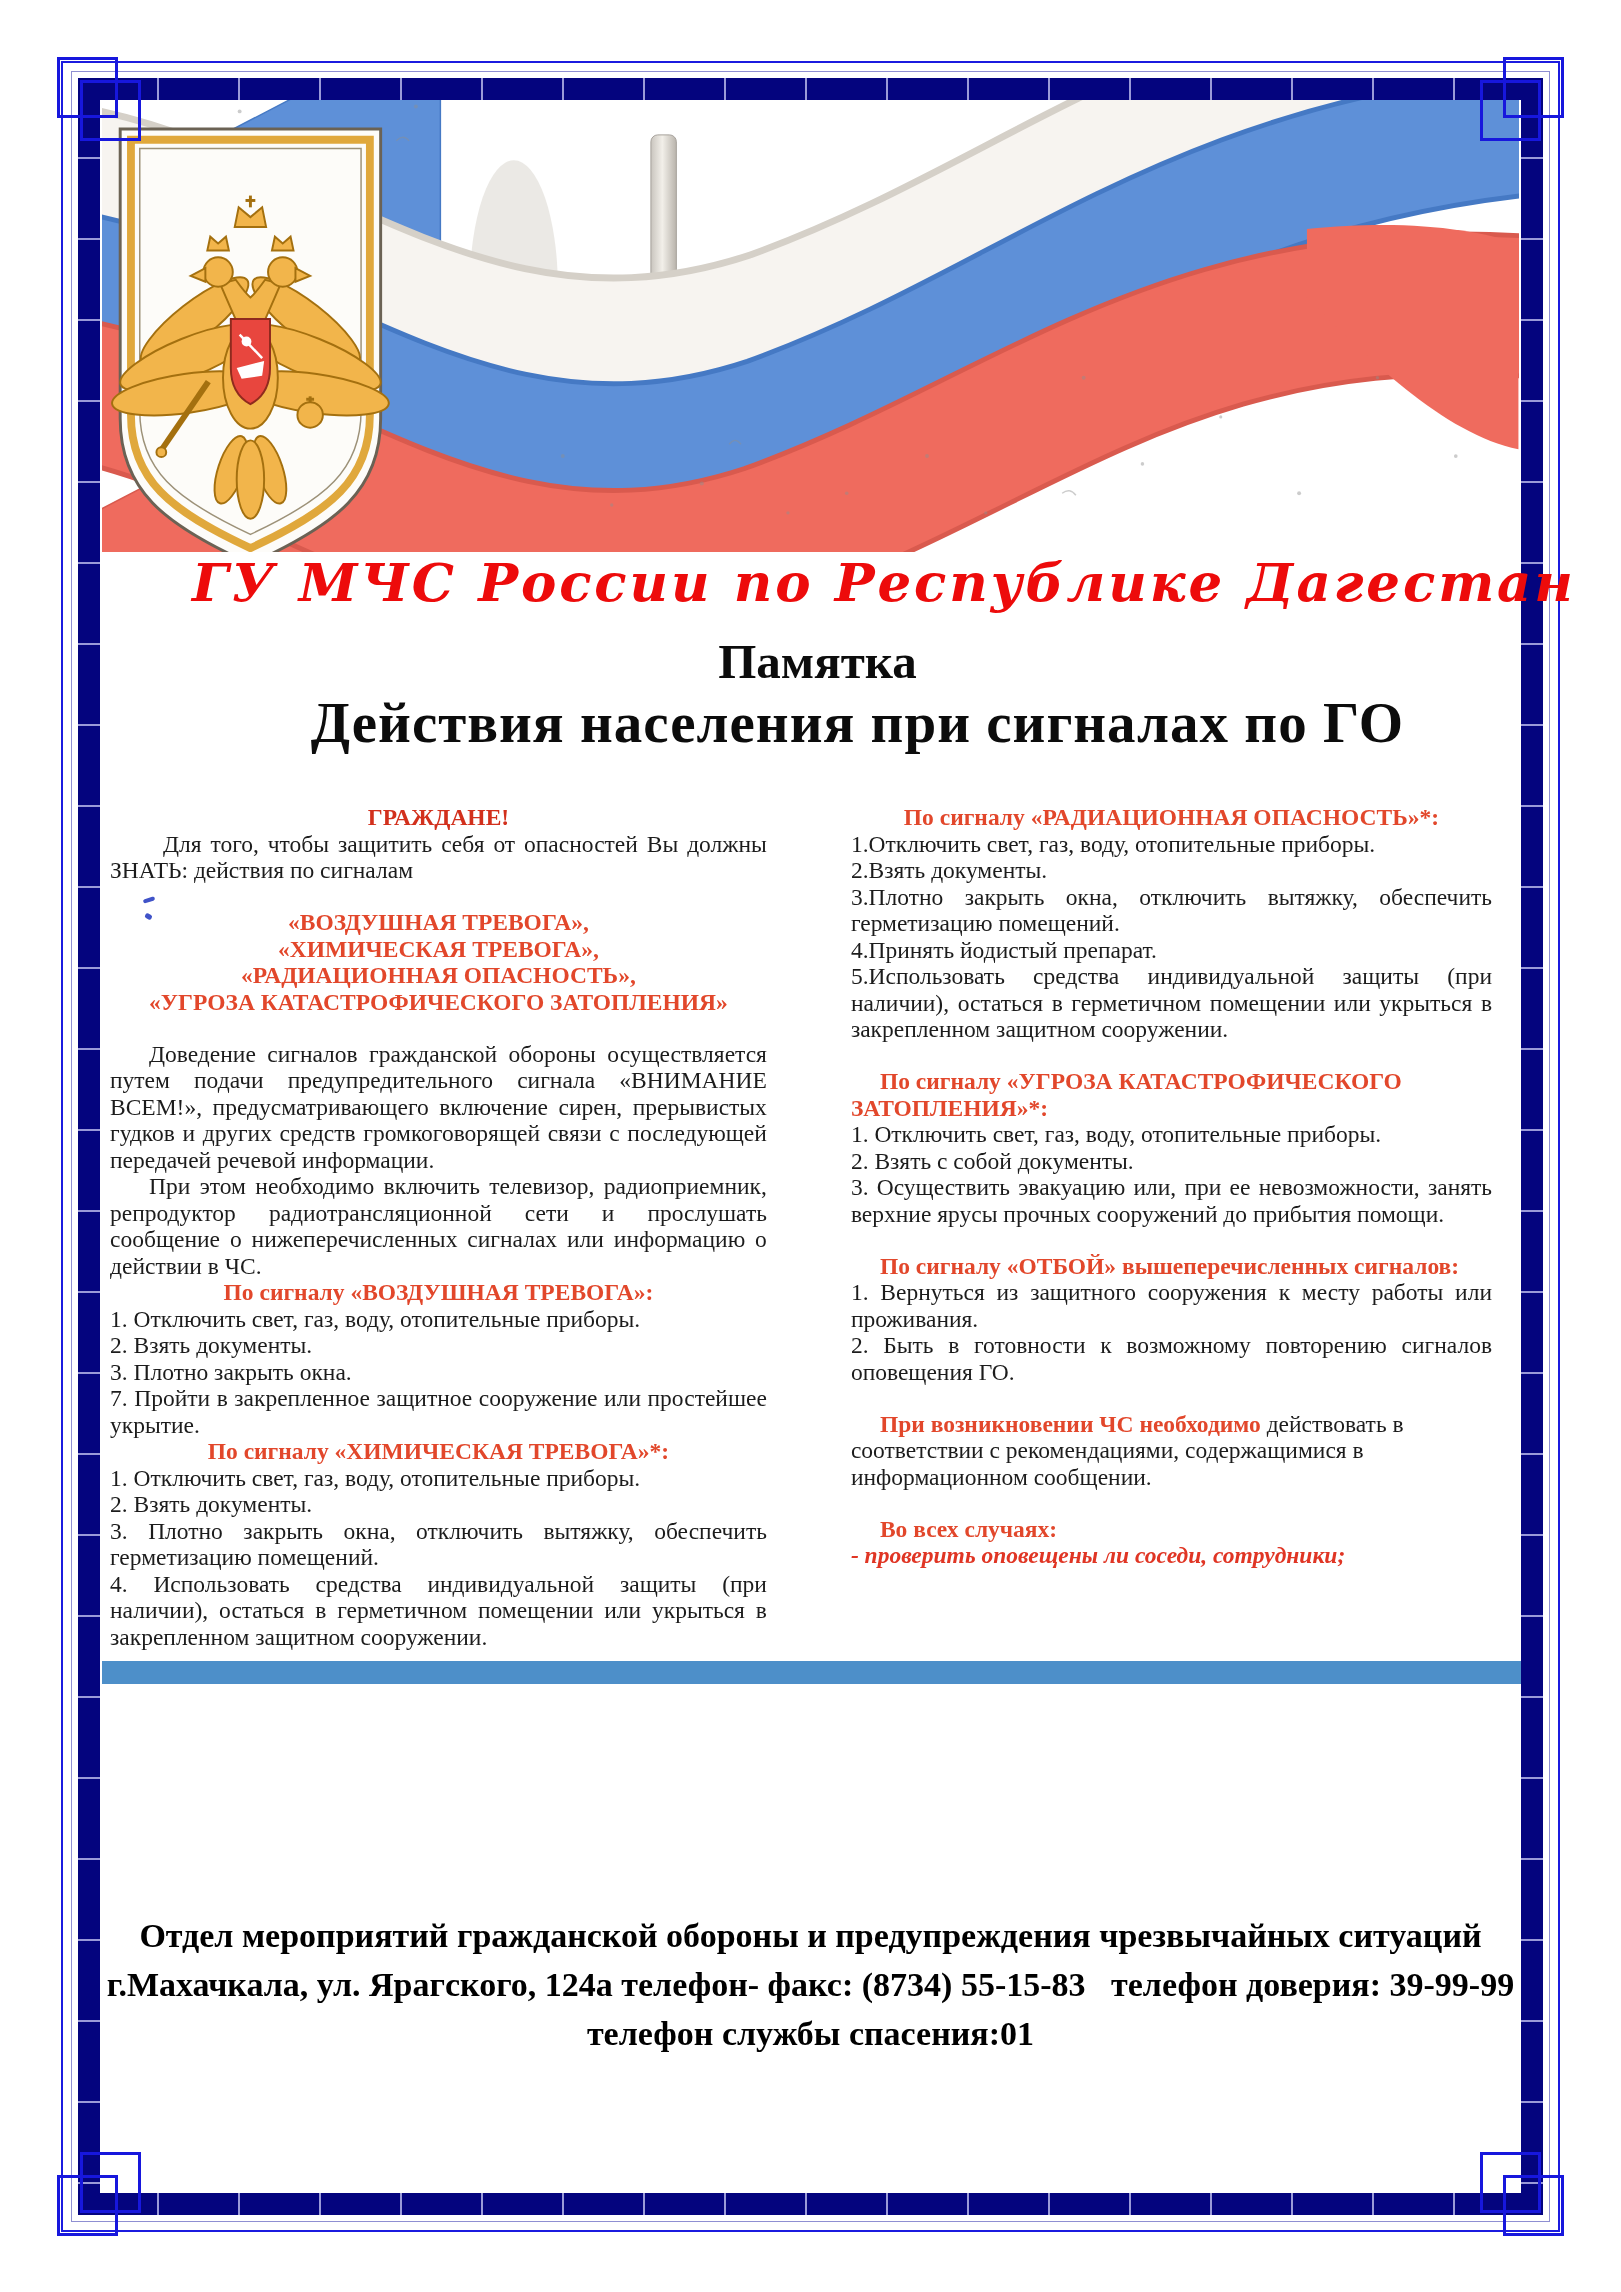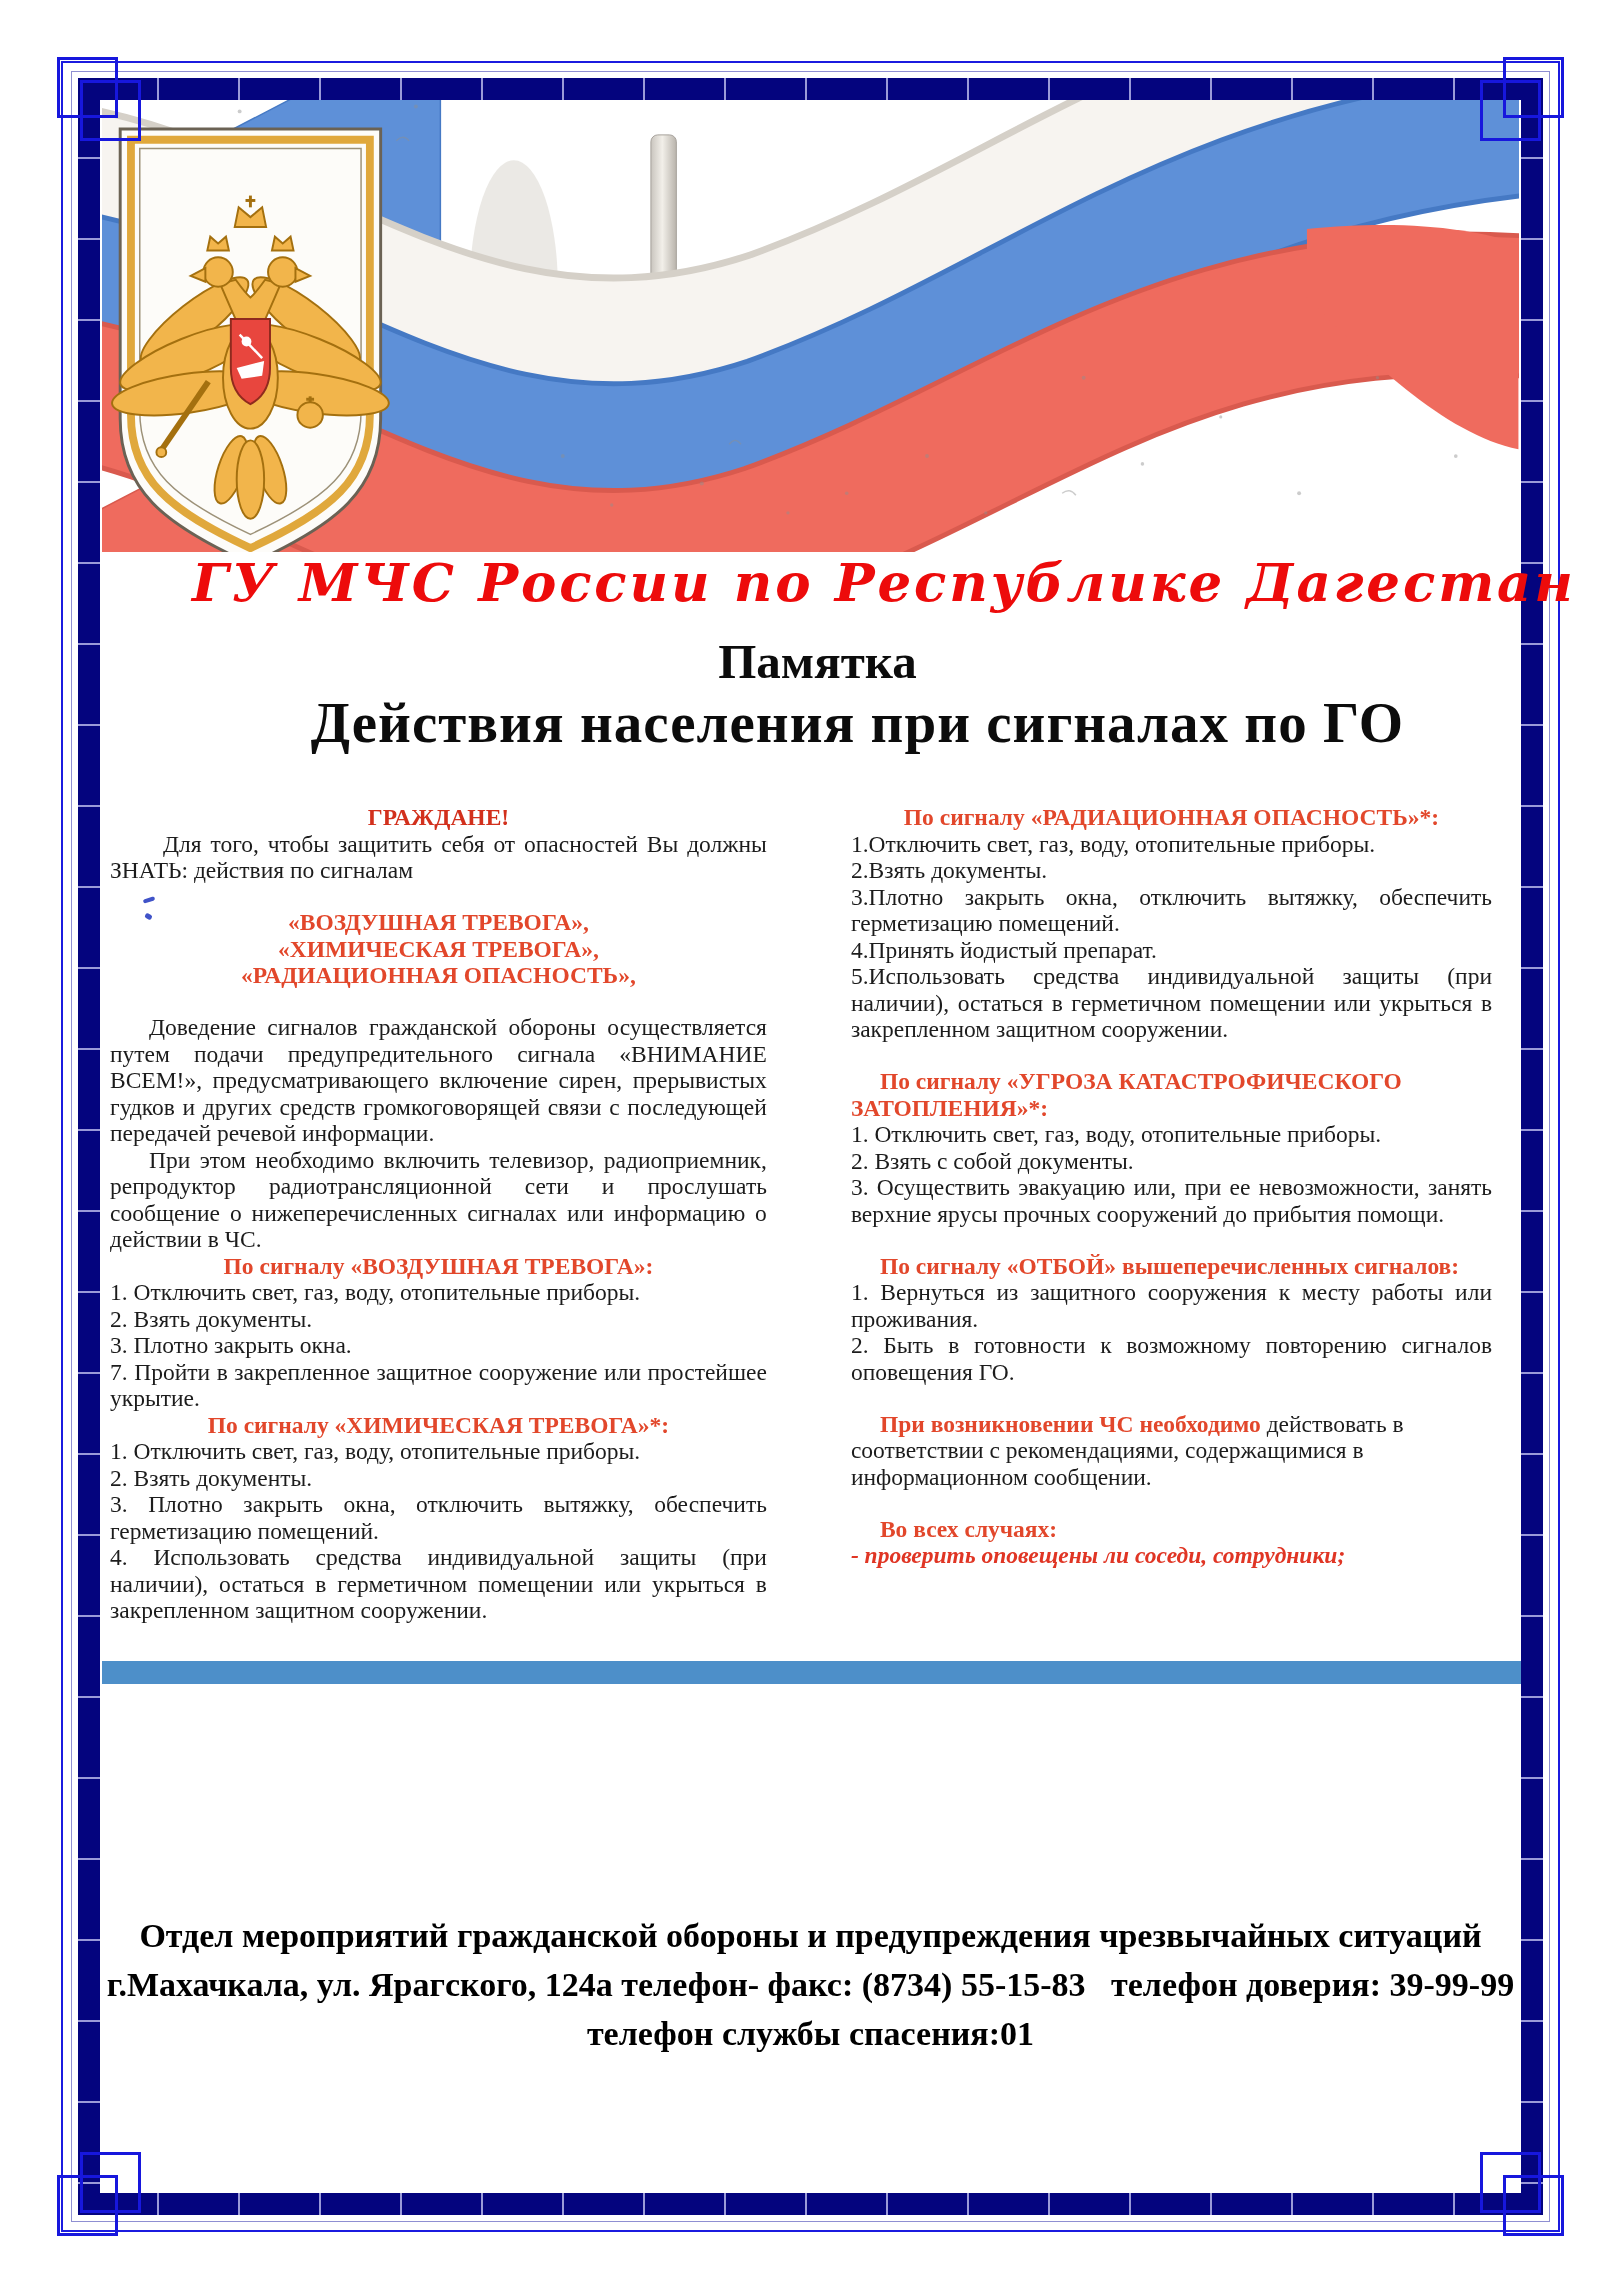--- a/index.html
+++ b/index.html
@@ -191,20 +191,21 @@
   <div class="columns">
 
     <div class="col col-left">
       <div class="center strong red-dark">ГРАЖДАНЕ!</div>
       <p class="just ind1">Для того, чтобы защитить себя от опасностей Вы должны ЗНАТЬ: действия по сигналам</p>
       <div class="gap26"></div>
       <div class="signals">
         <div>«ВОЗДУШНАЯ ТРЕВОГА»,</div>
         <div>«ХИМИЧЕСКАЯ ТРЕВОГА»,</div>
         <div>«РАДИАЦИОННАЯ ОПАСНОСТЬ»,</div>
+        <div>«УГРОЗА КАТАСТРОФИЧЕСКОГО ЗАТОПЛЕНИЯ»</div>
       </div>
       <div class="gap26"></div>
       <p class="just ind2">Доведение сигналов гражданской обороны осуществляется путем подачи предупредительного сигнала «ВНИМАНИЕ ВСЕМ!», предусматривающего включение сирен, прерывистых гудков и других средств громкоговорящей связи с последующей передачей речевой информации.</p>
       <p class="just ind2">При этом необходимо включить телевизор, радиоприемник, репродуктор радиотрансляционной сети и прослушать сообщение о нижеперечисленных сигналах или информацию о действии в ЧС.</p>
       <div class="center strong red">По сигналу «ВОЗДУШНАЯ ТРЕВОГА»:</div>
       <div class="just">1. Отключить свет, газ, воду, отопительные приборы.</div>
       <div class="just">2. Взять документы.</div>
       <div class="just">3. Плотно закрыть окна.</div>
       <div class="just">7. Пройти в закрепленное защитное сооружение или простейшее укрытие.</div>
       <div class="center strong red">По сигналу «ХИМИЧЕСКАЯ ТРЕВОГА»*:</div>

